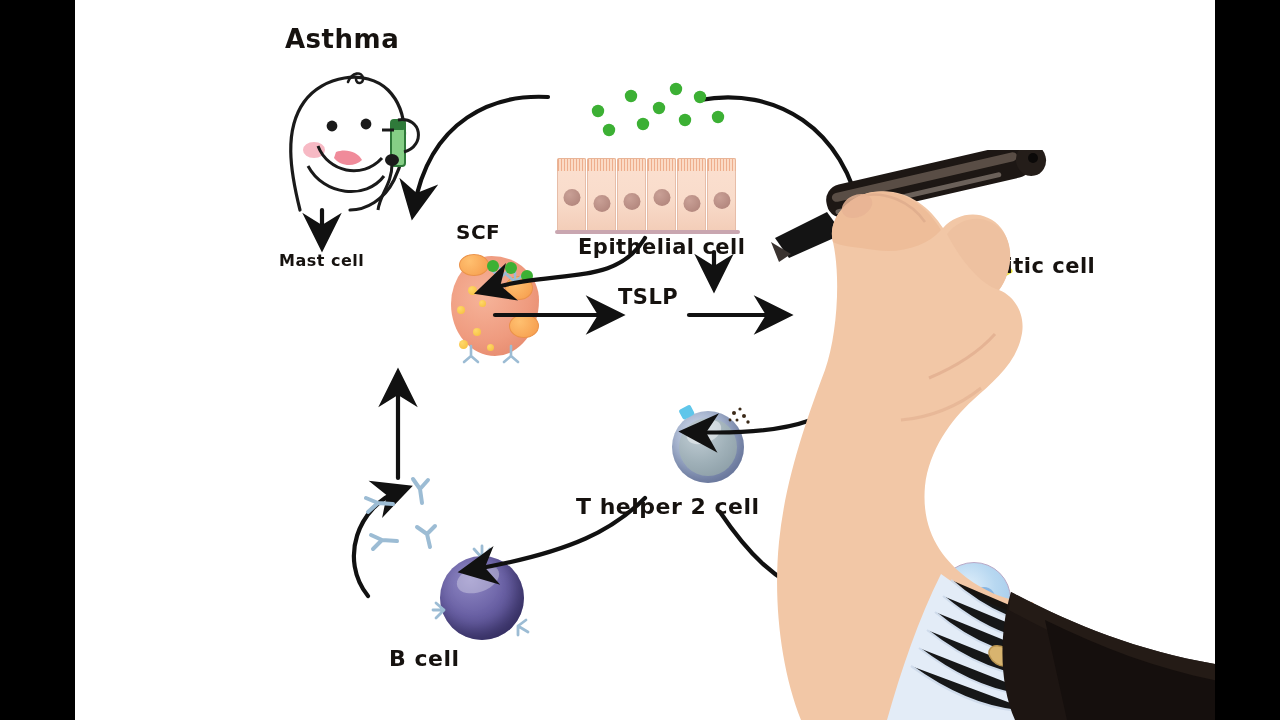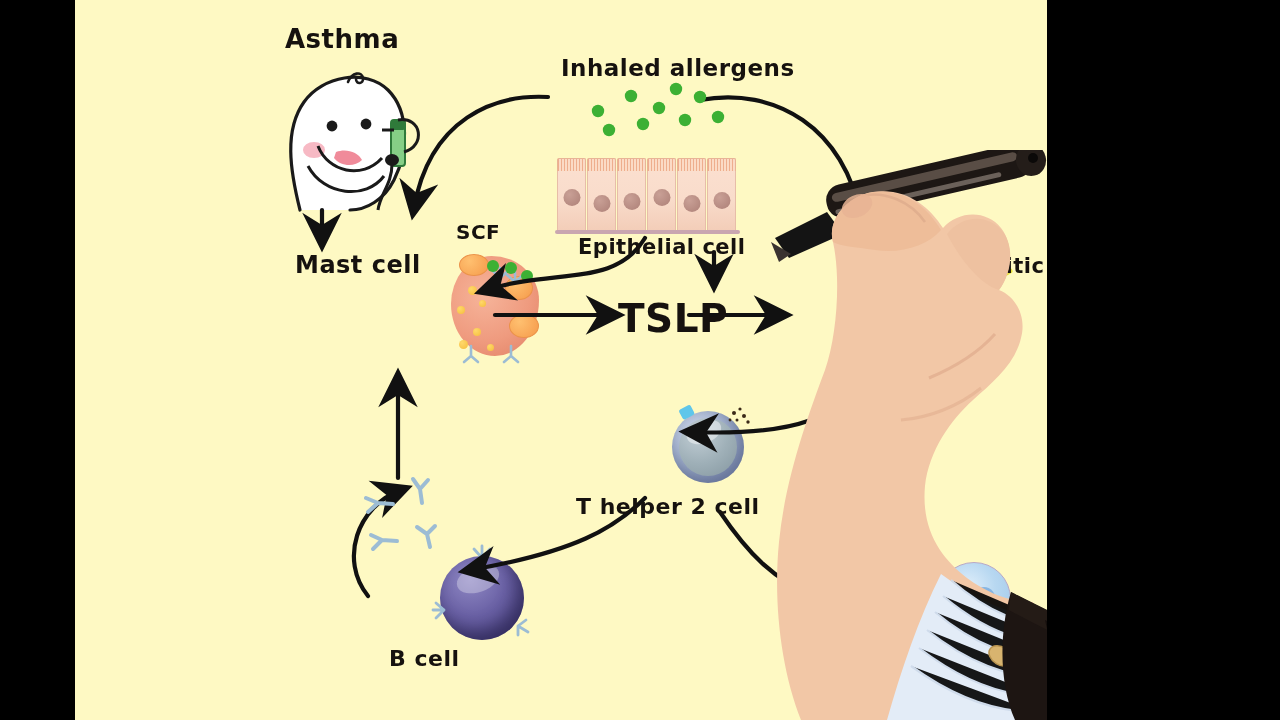--- a/index.html
+++ b/index.html
@@ -1,18 +1,18 @@
 <!DOCTYPE html>
 <html><head>
 <meta charset="utf-8">
 <style>
   html,body{margin:0;padding:0;background:#000;}
   body{width:1280px;height:720px;overflow:hidden;font-family:"Liberation Sans",sans-serif;}
   #stage{position:relative;width:1280px;height:720px;background:#000;overflow:hidden;}
-  #canvas{position:absolute;left:75px;top:0;width:972px;height:720px;background:#fef9c3;overflow:hidden;}
+  #canvas{position:absolute;left:75px;top:0;width:1140px;height:720px;background:#ffffff;overflow:hidden;}
   .bar{position:absolute;top:0;height:720px;background:#000;}
   #bar-left{left:0;width:75px;}
   #bar-right{left:1215px;width:65px;}
 
   .lbl{position:absolute;color:#16120f;white-space:nowrap;
        font-family:"DejaVu Sans",sans-serif;font-weight:700;letter-spacing:.5px;}
 
   svg.overlay{position:absolute;left:0;top:0;width:1140px;height:720px;overflow:visible;}
 
   
@@ -244,25 +244,24 @@
 
       <g stroke="#9cbcd4" stroke-width="4" fill="none" stroke-linecap="round">
         <path d="M303 503 L291 498 M303 503 L293 512 M303 503 L318 504"></path>
         <path d="M345 489 L338 479 M345 489 L353 480 M345 489 L347 503"></path>
         <path d="M307 540 L296 535 M307 540 L298 549 M307 540 L322 541"></path>
         <path d="M352 534 L342 527 M352 534 L360 526 M352 534 L355 547"></path>
       </g>
     </svg>
 
     <div class="lbl" style="left:210px;top:24px;font-size:26px;">Asthma</div>
-    <div class="lbl" style="left:486px;top:55px;font-size:23px;">Inhaled allergens</div>
     <div class="lbl" style="left:503px;top:235px;font-size:21px;">Epithelial cell</div>
-    <div class="lbl" style="left:220px;top:251px;font-size:24px;">Mast cell</div>
+    <div class="lbl" style="left:204px;top:251px;font-size:16px;">Mast cell</div>
     <div class="lbl" style="left:381px;top:220px;font-size:20px;">SCF</div>
-    <div class="lbl" style="left:543px;top:296px;font-size:39px;">TSLP</div>
+    <div class="lbl" style="left:543px;top:285px;font-size:21px;">TSLP</div>
     <div class="lbl" style="left:856px;top:254px;font-size:21px;">Dendritic cell</div>
     <div class="lbl" style="left:501px;top:494px;font-size:22px;text-align:center;">T helper 2  cell</div>
     <div class="lbl" style="left:314px;top:646px;font-size:22px;">B cell</div>
     <div class="lbl" style="left:733px;top:644px;font-size:21px;">Eosinophil</div>
     <div class="lbl" style="left:840px;top:644px;font-size:21px;color:#ef3b24;">inflammation</div>
 
     <div id="arm">
       <svg width="600" height="570" viewBox="0 0 600 570">
 
         <g>

